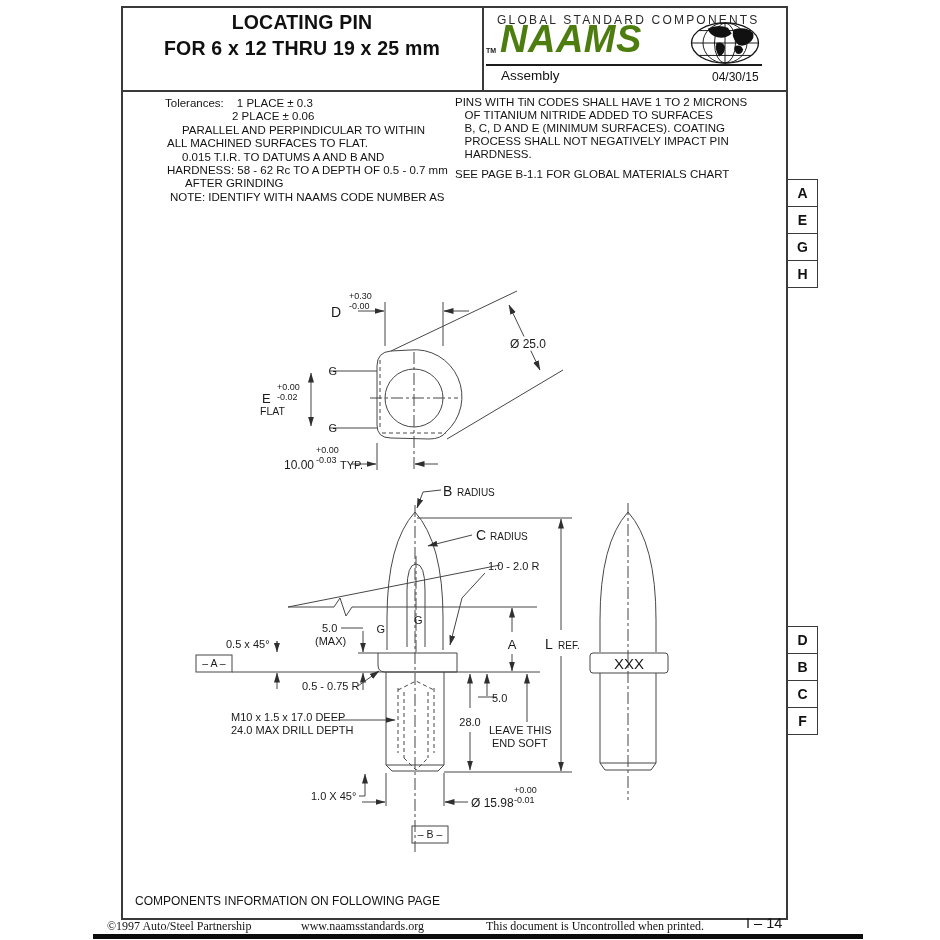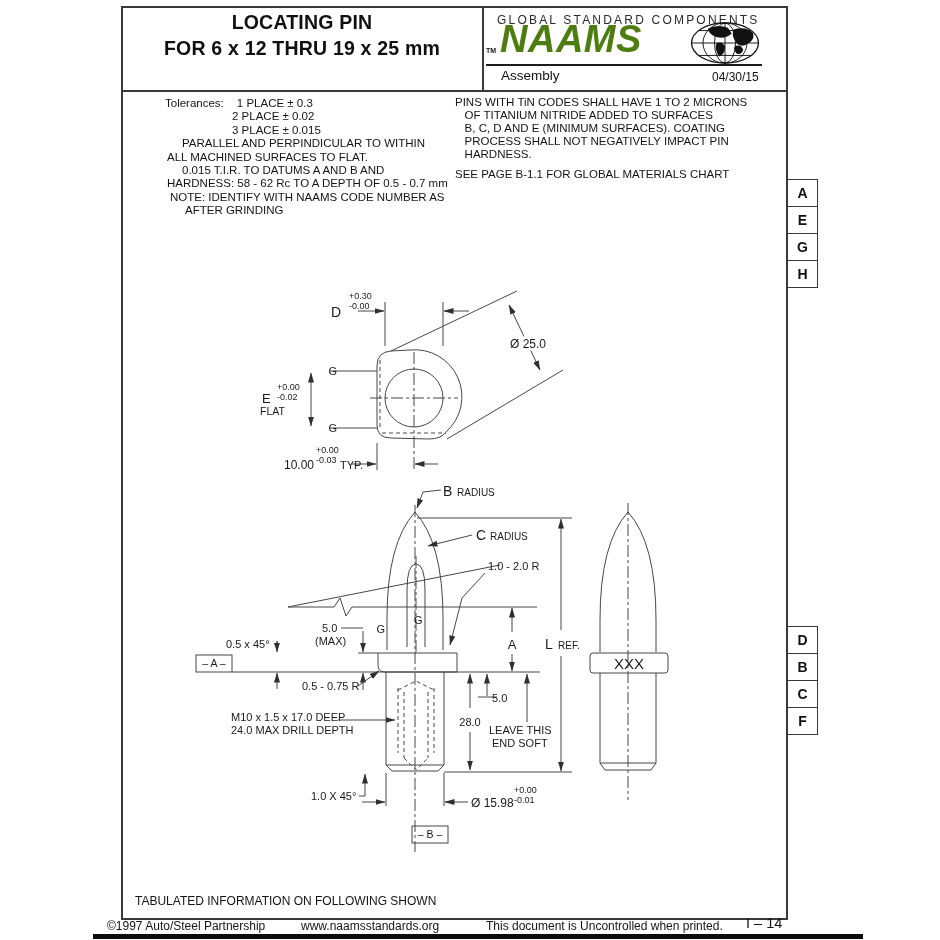--- a/index.html
+++ b/index.html
@@ -18,21 +18,21 @@
   .globe{left:688px;top:21px;}
   .ref-box{left:787px;width:29px;height:26px;border:1.5px solid #3a3a3a;background:#fff;display:flex;align-items:center;justify-content:center;font-weight:bold;font-size:14px;color:#111;}
   .tol{left:150px;top:97px;font-size:11.5px;line-height:13.4px;color:#141414;}
   .tl{white-space:pre;}
   .p15{padding-left:15px}.p82{padding-left:82px}.p17{padding-left:17px}.p32{padding-left:32px}.p35{padding-left:35px}.p20{padding-left:20px}
   .sp{padding-left:13px;}
   .bold{font-weight:bold;}
   .rnotes{left:455px;top:96px;font-size:11.5px;line-height:13px;white-space:pre;color:#141414;}
   .rsee{left:455px;top:168px;font-size:11.5px;white-space:pre;color:#141414;}
   .tabulated{left:135px;top:894px;font-size:12px;color:#141414;}
-  .foot{top:919px;font-size:12px;color:#141414;}
+  .foot{top:919px;font-size:12px;color:#141414;font-family:Liberation Serif, serif;}
   .f1{left:107px}.f2{left:301px}.f3{left:486px}
   .pageno{left:746px;top:915px;font-size:14.5px;color:#141414;}
   .botbar{left:93px;top:934px;width:770px;height:5px;background:#0c0c0c;}
   svg.draw{position:absolute;left:0;top:0;}
   .s{stroke:#474747;fill:none;stroke-width:1;}
   .dash{stroke-dasharray:4 3;}
   .cl{stroke-dasharray:12 3 3 3;}
   svg text{fill:#1a1a1a;font-family:"Liberation Sans",sans-serif;}
   .t9{font-size:9px}.t10{font-size:10px}.t10h{font-size:10.5px}.t11{font-size:11px}.t12{font-size:12px}.t13{font-size:13px}.t14{font-size:14px}.t15{font-size:15px}
   .halo{paint-order:stroke;stroke:#fff;stroke-width:5px;}
@@ -74,28 +74,27 @@
 <div class="abs ref-box" style="top:206px">E</div>
 <div class="abs ref-box" style="top:233px">G</div>
 <div class="abs ref-box" style="top:260px">H</div>
 <div class="abs ref-box" style="top:626px">D</div>
 <div class="abs ref-box" style="top:653px">B</div>
 <div class="abs ref-box" style="top:680px">C</div>
 <div class="abs ref-box" style="top:707px">F</div>
 
 <div class="abs tol">
   <div class="tl p15"><span>Tolerances:</span><span class="sp">1 PLACE ± 0.3</span></div>
-  <div class="tl p82">2 PLACE ± 0.02</div>
-  <div class="tl p82">3 PLACE ± 0.015</div>
+  <div class="tl p82">2 PLACE ± 0.06</div>
   <div class="tl p32">PARALLEL AND PERPINDICULAR TO WITHIN</div>
   <div class="tl p17">ALL MACHINED SURFACES TO FLAT.</div>
   <div class="tl p32">0.015 T.I.R. TO DATUMS A AND B AND</div>
   <div class="tl p17">HARDNESS: 58 - 62 Rc TO A DEPTH OF 0.5 - 0.7 mm</div>
+  <div class="tl p35">AFTER GRINDING</div>
   <div class="tl p20">NOTE: IDENTIFY WITH NAAMS CODE NUMBER AS</div>
-  <div class="tl p35">AFTER GRINDING</div>
 </div>
 
 <div class="abs rnotes">PINS WITH TiN CODES SHALL HAVE 1 TO 2 MICRONS
    OF TITANIUM NITRIDE ADDED TO SURFACES
    B, C, D AND E (MINIMUM SURFACES). COATING
    PROCESS SHALL NOT NEGATIVELY IMPACT PIN
    HARDNESS.</div>
 <div class="abs rsee">SEE PAGE B-1.1 FOR GLOBAL MATERIALS CHART</div>
 
 <svg class="draw" width="940" height="940" viewBox="0 0 940 940">
@@ -230,18 +229,18 @@
   <g>
     <text class="t15 mid" x="629" y="669">XXX</text>
     <path class="s" d="M417 518 H572 M444 772 H572"></path>
     <line class="s" x1="561" y1="630" x2="561" y2="519" marker-end="url(#ah)"></line>
     <line class="s" x1="561" y1="656" x2="561" y2="771" marker-end="url(#ah)"></line>
     <text class="t14" x="545" y="649">L</text>
     <text class="t10" x="558" y="649">REF.</text>
   </g>
 </svg>
 
-<div class="abs tabulated">TABULATED INFORMATION ON FOLLOWING SHOWN</div>
+<div class="abs tabulated">COMPONENTS INFORMATION ON FOLLOWING PAGE</div>
 <div class="abs foot f1">©1997 Auto/Steel Partnership</div>
 <div class="abs foot f2">www.naamsstandards.org</div>
 <div class="abs foot f3">This document is Uncontrolled when printed.</div>
 <div class="abs pageno">I – 14</div>
 <div class="abs botbar"></div>
 
 </body></html>

